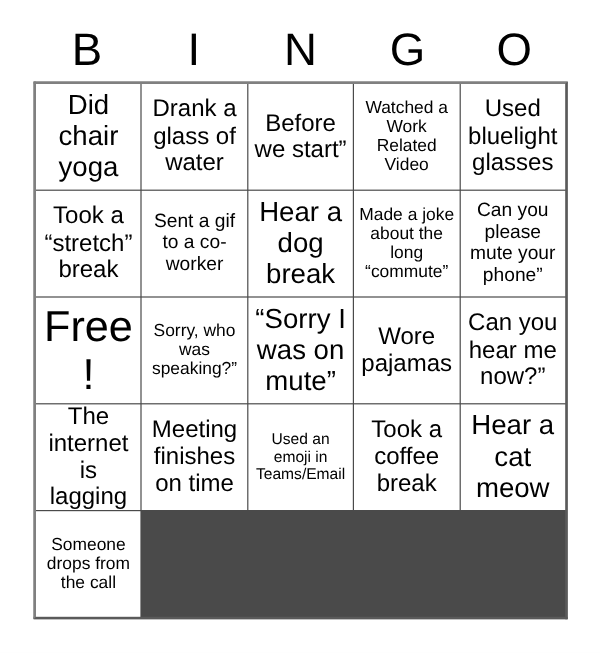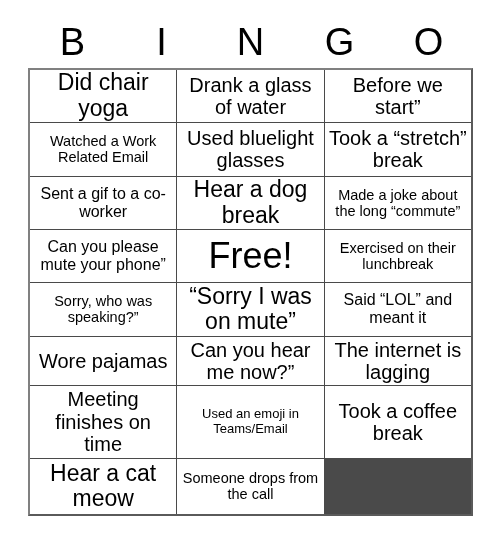--- a/index.html
+++ b/index.html
@@ -47,21 +47,21 @@
   }
 
   
   #bingo-grid {
     position: absolute;
     left: 28px;
     top: 68px;
     width: 445px;
     height: 448px;
     display: grid;
-    grid-template-columns: repeat(3, 1fr);
+    grid-template-columns: repeat(5, 1fr);
     grid-template-rows: repeat(5, 1fr);
     box-sizing: border-box;
     border-top: 2px solid #808080;
     border-left: 2px solid #808080;
     border-right: 2px solid #5a5a5a;
     border-bottom: 2px solid #5a5a5a;
     background: #4a4a4a;
     gap: 1px;
   }
   .bingo-cell {
@@ -107,21 +107,21 @@
       <div class="bingo-cell">
         <span class="cell-text size-lg">Did chair yoga</span>
       </div>
       <div class="bingo-cell">
         <span class="cell-text size-md">Drank a glass of water</span>
       </div>
       <div class="bingo-cell">
         <span class="cell-text size-md">Before we start”</span>
       </div>
       <div class="bingo-cell">
-        <span class="cell-text size-xs">Watched a Work Related Email</span>
+        <span class="cell-text size-xs">Watched a Work Related Video</span>
       </div>
       <div class="bingo-cell">
         <span class="cell-text size-md">Used bluelight glasses</span>
       </div>
       <div class="bingo-cell">
         <span class="cell-text size-md">Took a “stretch” break</span>
       </div>
       <div class="bingo-cell">
         <span class="cell-text size-sm">Sent a gif to a co-worker</span>
       </div>
@@ -131,30 +131,24 @@
       <div class="bingo-cell">
         <span class="cell-text size-xs">Made a joke about the long “commute”</span>
       </div>
       <div class="bingo-cell">
         <span class="cell-text size-sm">Can you please mute your phone”</span>
       </div>
       <div class="bingo-cell">
         <span class="cell-text size-xl">Free!</span>
       </div>
       <div class="bingo-cell">
-        <span class="cell-text size-xs">Exercised on their lunchbreak</span>
-      </div>
-      <div class="bingo-cell">
         <span class="cell-text size-xs">Sorry, who was speaking?”</span>
       </div>
       <div class="bingo-cell">
         <span class="cell-text size-lg">“Sorry I was on mute”</span>
-      </div>
-      <div class="bingo-cell">
-        <span class="cell-text size-sm">Said “LOL” and meant it</span>
       </div>
       <div class="bingo-cell">
         <span class="cell-text size-md">Wore pajamas</span>
       </div>
       <div class="bingo-cell">
         <span class="cell-text size-md">Can you hear me now?”</span>
       </div>
       <div class="bingo-cell">
         <span class="cell-text size-md">The internet is lagging</span>
       </div>

